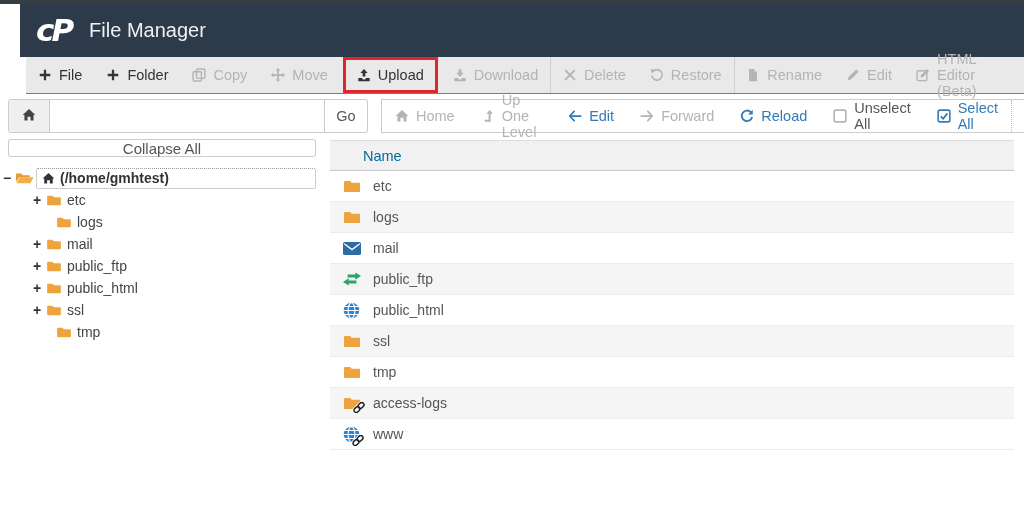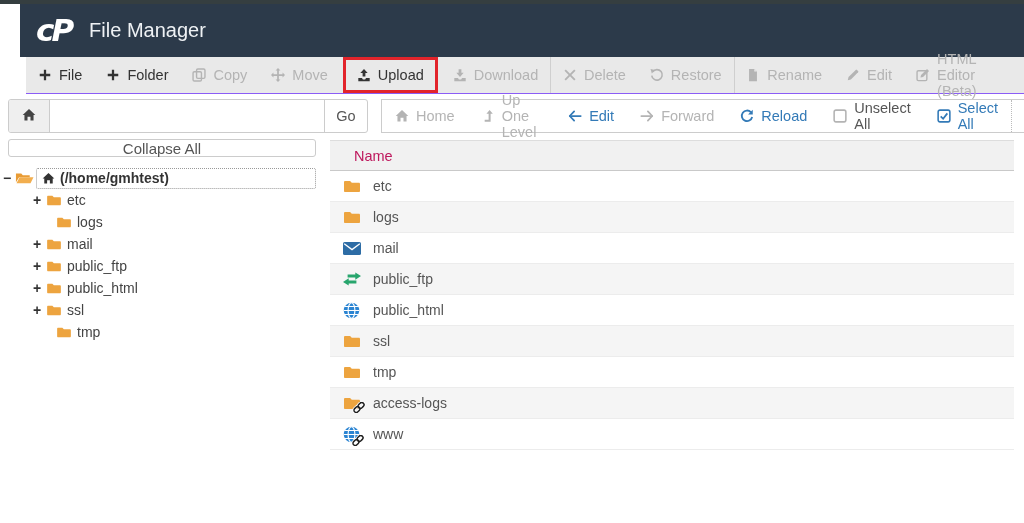--- a/index.html
+++ b/index.html
@@ -57,21 +57,21 @@
   .root-box svg{width:13px;height:13px;color:#333;}
   .tree-row.child{padding-left:33px;}
   .tree-row.leaf{padding-left:56px;}
   .expander{width:13px;font-weight:bold;color:#333;}
   .tree-row svg.tfolder{width:16px;height:12px;flex:none;}
   .tree-label{margin-left:5px;}
   
   .main{flex:1;padding-top:7px;padding-right:10px;box-sizing:border-box;min-width:0;}
   .table-header{height:31px;background:#f1f1f1;border-top:1px solid #ddd;border-bottom:1px solid #c9c9c9;
                 display:flex;align-items:center;box-sizing:border-box;}
-  .th-name{color:#be185d;padding-left:24px;font-size:14.5px;cursor:pointer;}
+  .th-name{color:#0369a1;padding-left:33px;font-size:14.5px;cursor:pointer;}
   .file-row{height:31px;display:flex;align-items:center;border-bottom:1px solid #ececec;
             box-sizing:border-box;cursor:pointer;}
   .file-row.alt{background:#f5f5f5;}
   .file-icon{width:43px;display:flex;justify-content:center;flex:none;}
   .fi{position:relative;display:inline-flex;}
   .fi svg.base{display:block;}
   .fi .badge{position:absolute;right:-5px;bottom:-3px;width:14px;height:11px;}
   .file-label{color:#555;font-size:14px;}
   .svgdefs{position:absolute;width:0;height:0;overflow:hidden;}
 </style>

